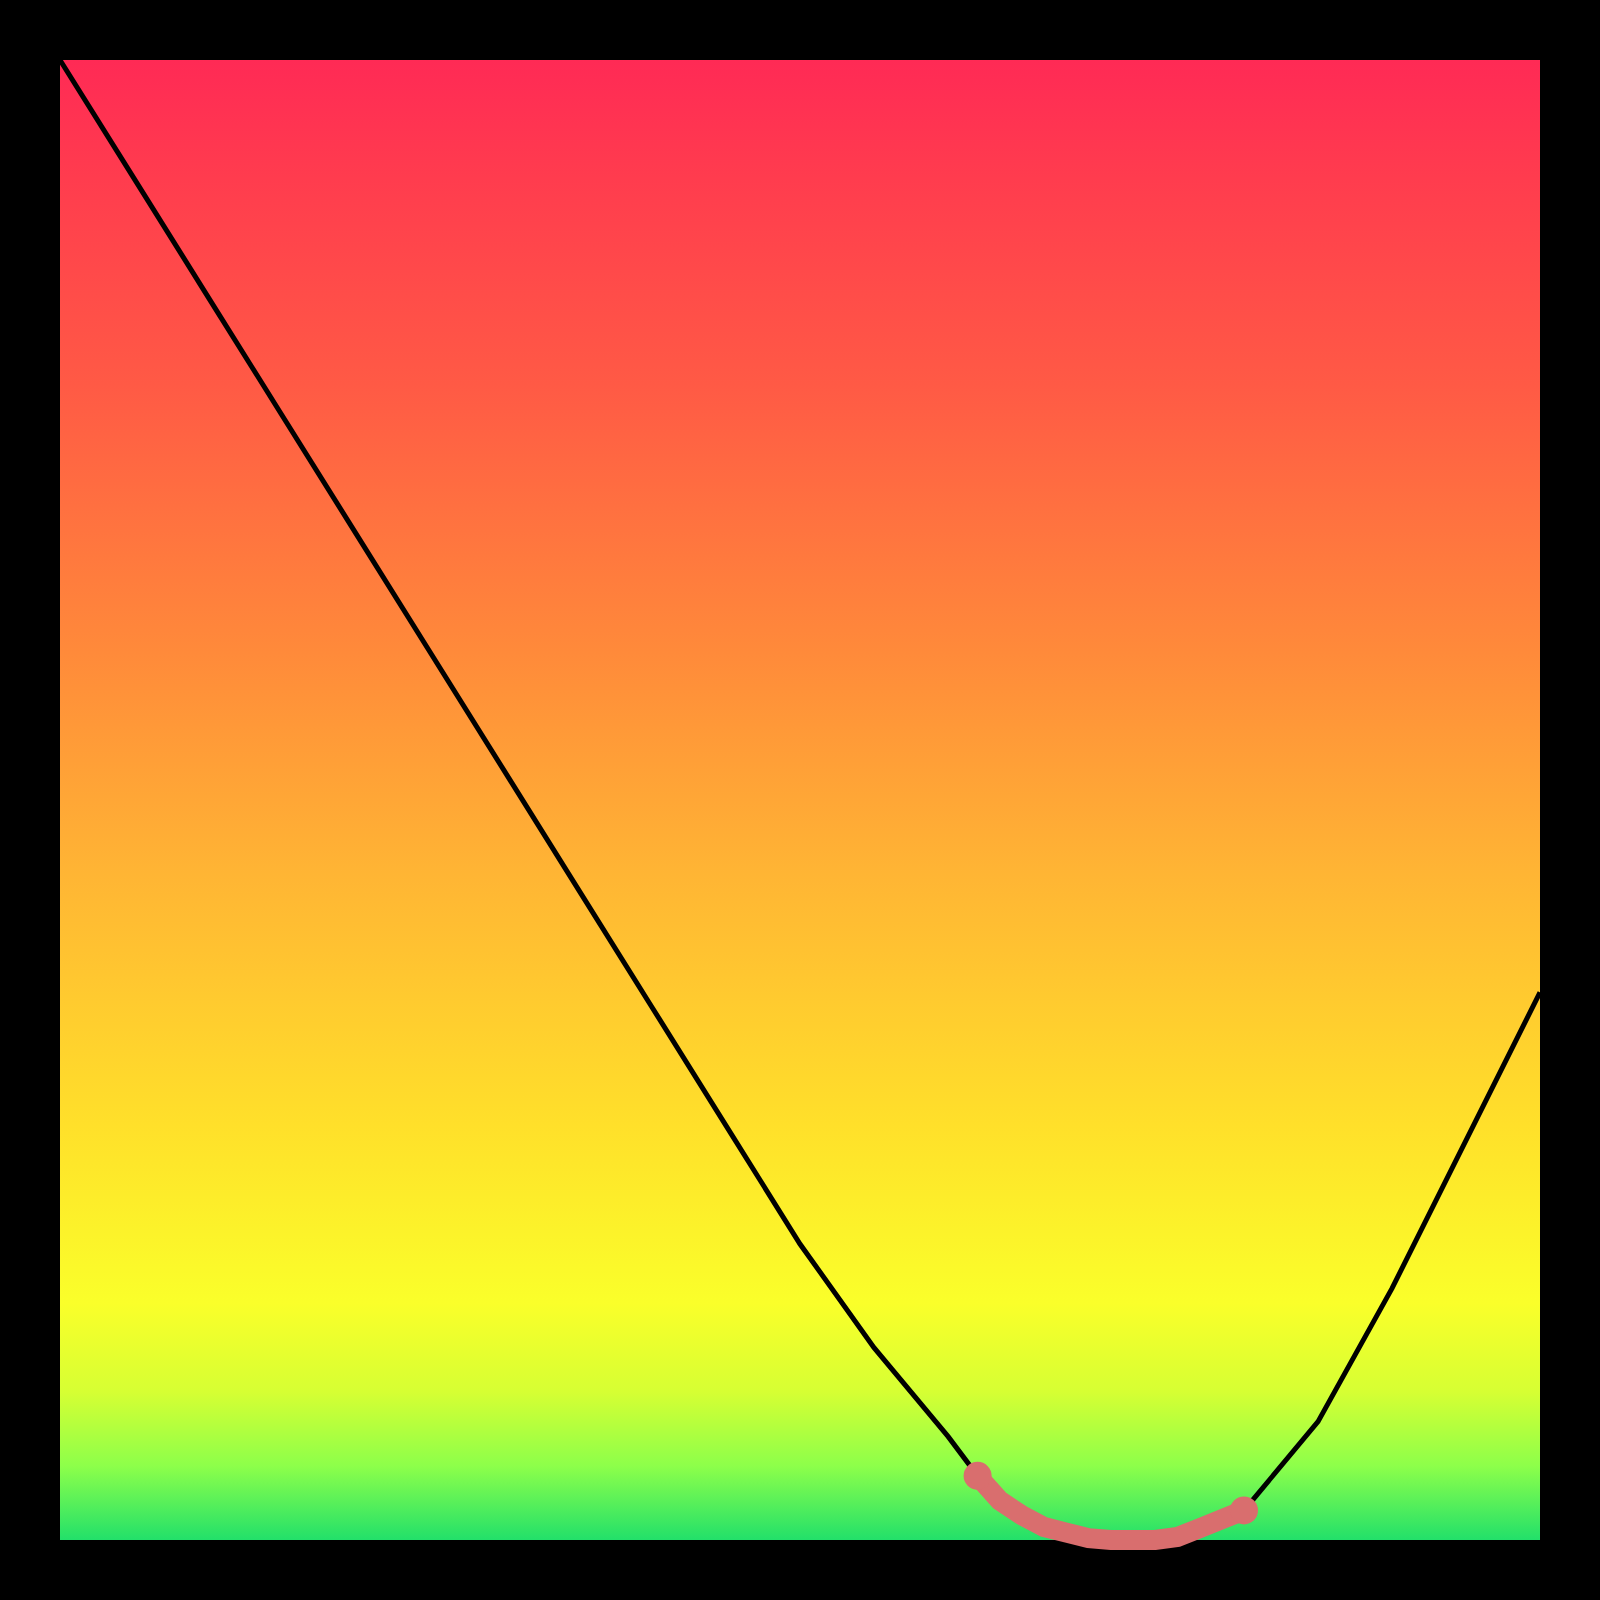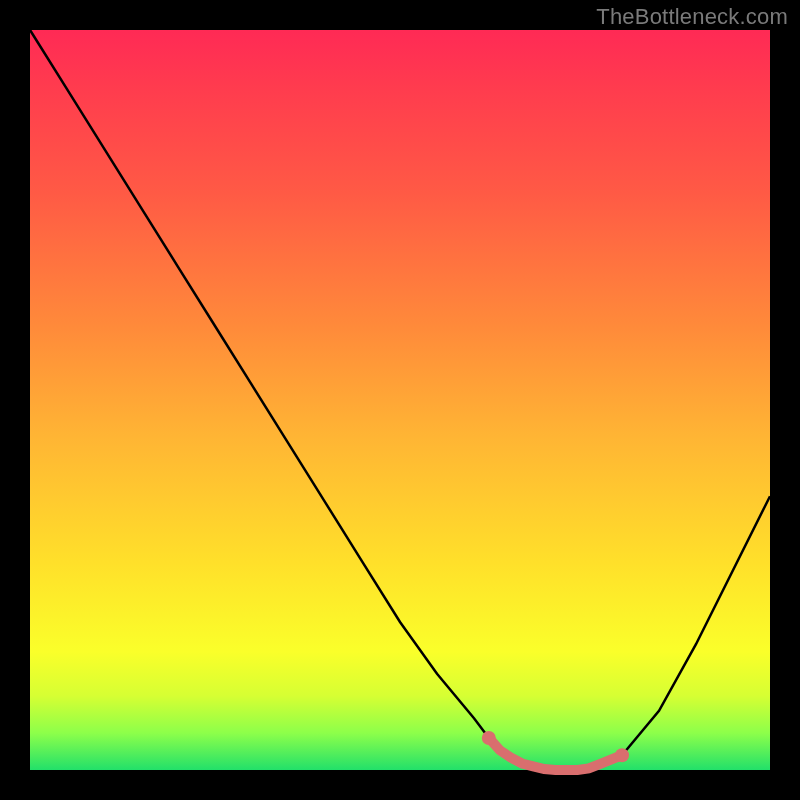--- a/index.html
+++ b/index.html
@@ -52,21 +52,20 @@
     font-size: 22px;
     font-weight: 500;
     letter-spacing: 0.2px;
     user-select: none;
   }
 </style>
 </head>
 <body>
 
 <div class="frame">
-  <div class="watermark">TheBottleneck.com</div>
   <div class="plot">
     <svg viewBox="0 0 740 740">
 
       <path d="M0.0 0.0 L37.0 59.2 L74.0 118.4 L111.0 177.6 L148.0 236.8 L185.0 296.0 L222.0 355.2 L259.0 414.4 L296.0 473.6 L333.0 532.8 L370.0 592.0 L407.0 643.8 L444.0 688.2 L466.2 717.8 L488.4 732.6 L518.0 740.0 L555.0 740.0 L592.0 725.2 L629.0 680.8 L666.0 614.2 L740.0 466.2" fill="none" stroke="#000" stroke-width="2.5"></path>
 
       <path d="M458.8 707.9 L469.9 720.3 L481.0 727.7 L492.1 733.5 L503.2 736.3 L514.3 739.1 L525.4 740.0 L536.5 740.0 L547.6 740.0 L558.7 738.5 L569.8 734.1 L580.9 729.6 L592.0 725.2" fill="none" stroke="#d96e6e" stroke-width="10" stroke-linecap="round"></path>
       <circle r="7" fill="#d96e6e" cx="458.8" cy="707.9333333333333"></circle>
       <circle r="7" fill="#d96e6e" cx="592" cy="725.2"></circle>
     </svg>
   </div>

